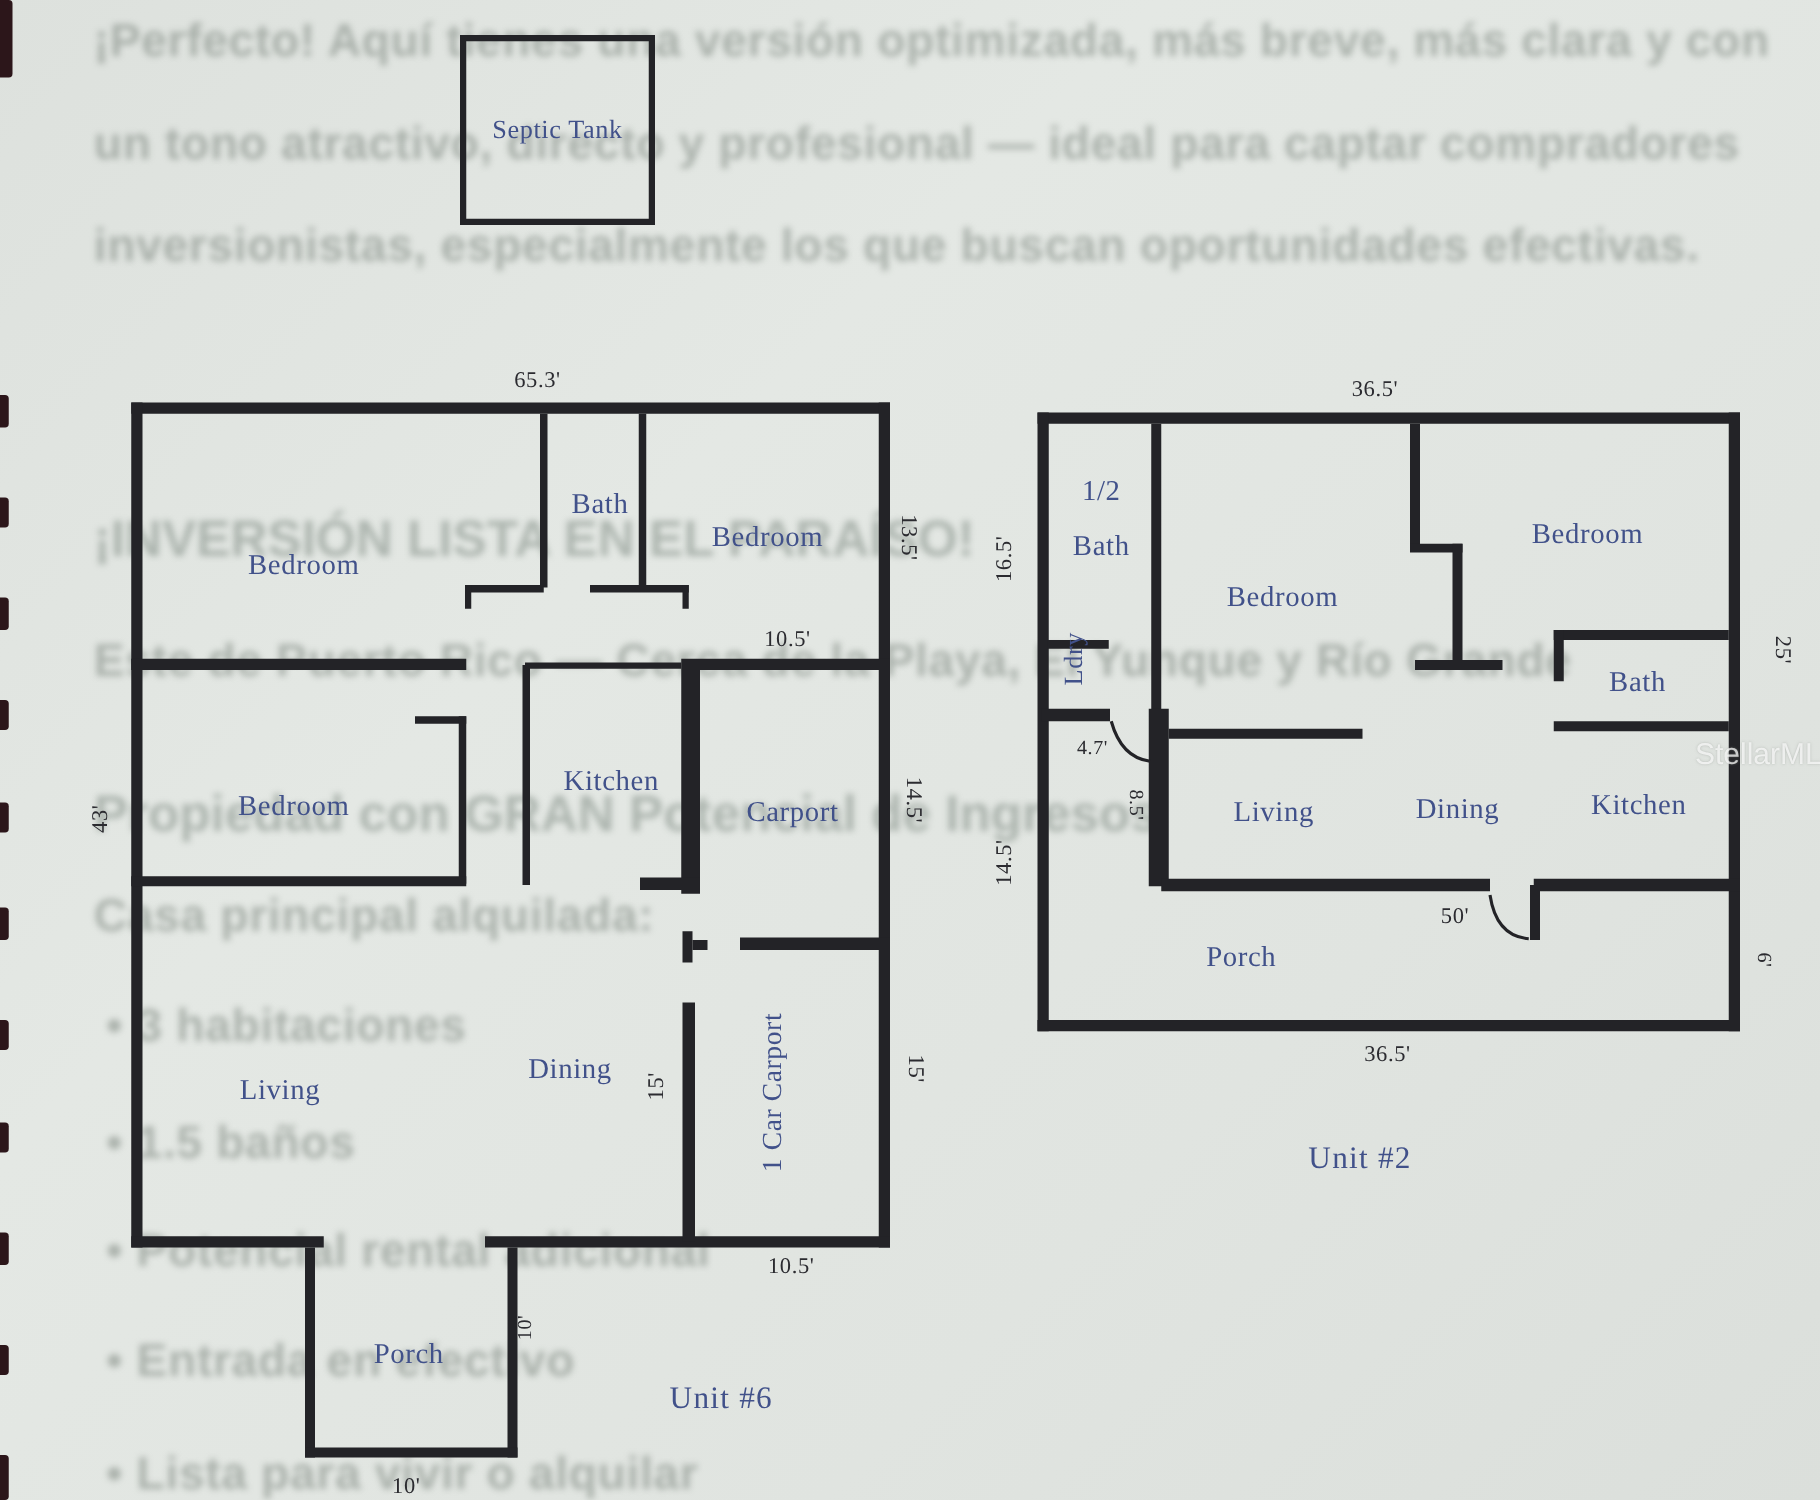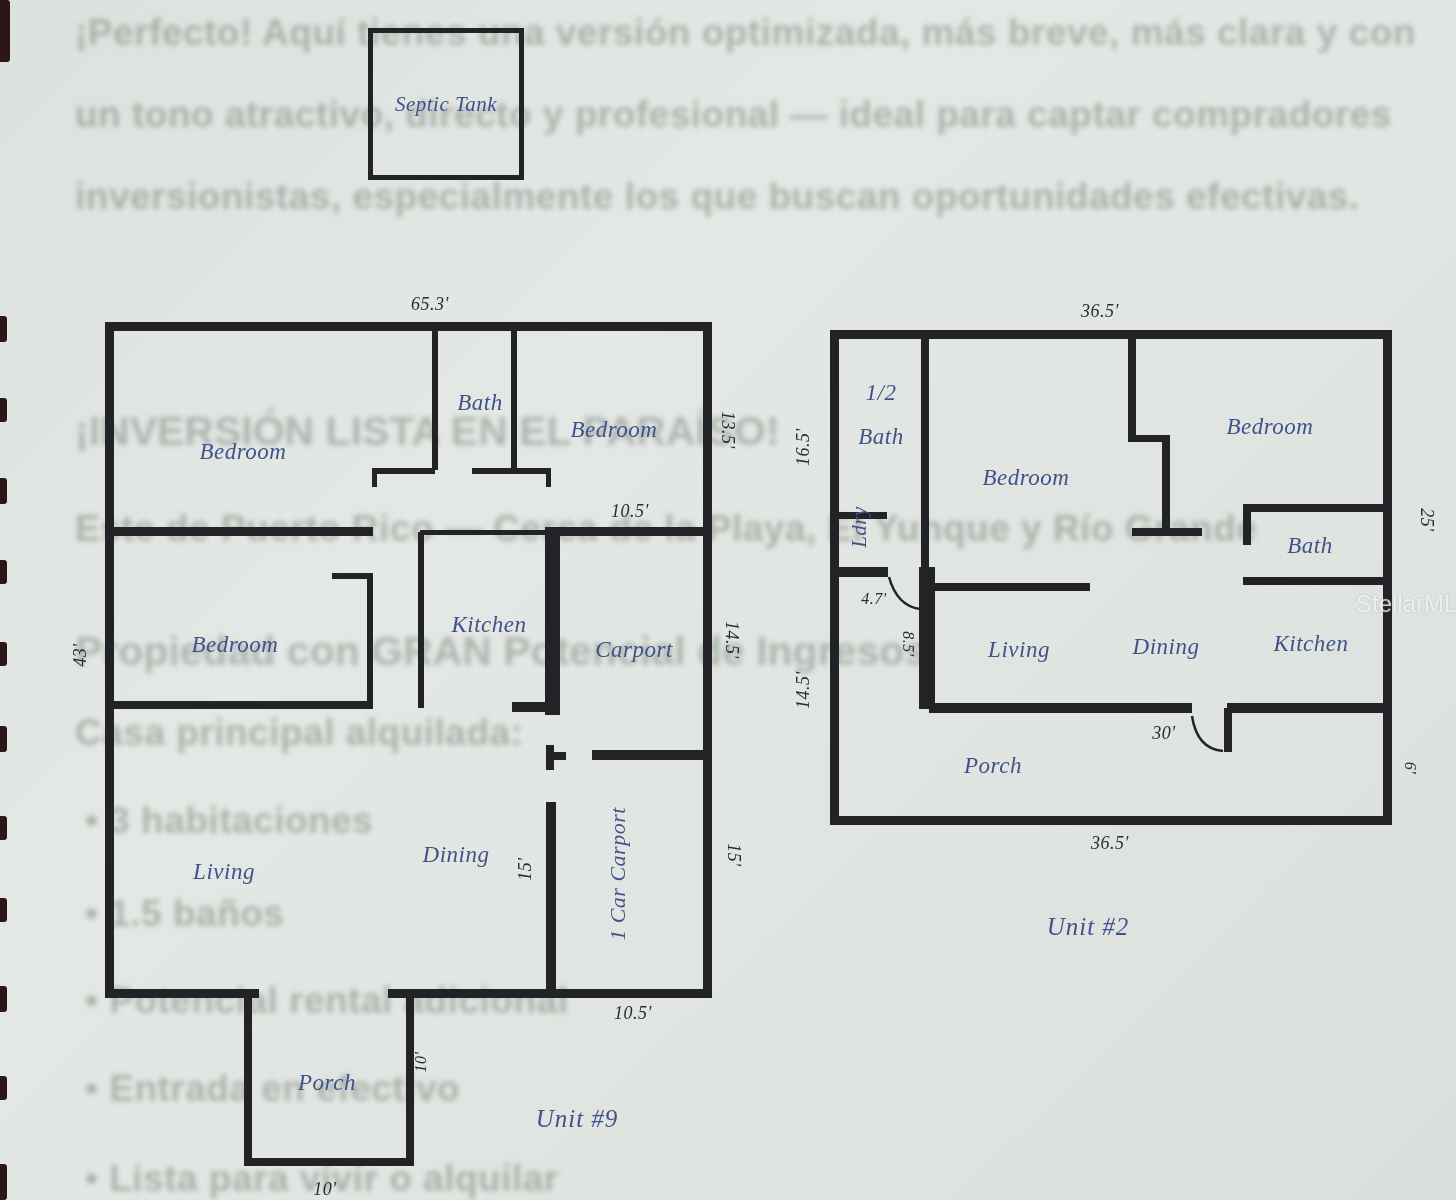--- a/index.html
+++ b/index.html
@@ -6,21 +6,21 @@
   .canvas{position:relative;width:1456px;height:1200px;overflow:hidden;
           background:linear-gradient(135deg,#dde1dd 0%,#e4e8e4 35%,#e0e4e0 70%,#dbdfdb 100%);
           font-family:"Liberation Serif",serif;}
   
   .bg-layer{position:absolute;inset:0;z-index:1;filter:blur(2.5px);pointer-events:none;}
   .bg-line{position:absolute;white-space:nowrap;font-family:"Liberation Sans",sans-serif;
            font-weight:700;color:rgba(118,128,120,0.50);}
   .bg-p{font-size:37px;letter-spacing:.5px;}
   .bg-h{font-size:41px;color:rgba(112,124,115,0.46);}
   
-  .plan{position:absolute;inset:0;z-index:2;font-style:italic;}
+  .plan{position:absolute;inset:0;z-index:2;}
   .w{position:absolute;background:#232327;}
   .rl{position:absolute;transform:translate(-50%,-50%);color:#41518a;font-size:23px;
       letter-spacing:.5px;white-space:nowrap;}
   .dl{position:absolute;transform:translate(-50%,-50%);color:#2b2b30;font-size:18px;
       letter-spacing:.5px;white-space:nowrap;}
   .unit-name{position:absolute;transform:translate(-50%,-50%);color:#41518a;font-size:25px;
       letter-spacing:1px;white-space:nowrap;}
   .rv{transform:translate(-50%,-50%) rotate(-90deg);}
   .rv2{transform:translate(-50%,-50%) rotate(90deg);}
   .septic{position:absolute;left:368px;top:28px;width:146px;height:142px;
@@ -127,21 +127,21 @@
     <span class="rl" style="left:243px;top:452px">Bedroom</span>
     <span class="rl" style="left:480px;top:403px">Bath</span>
     <span class="rl" style="left:614px;top:430px">Bedroom</span>
     <span class="rl" style="left:235px;top:645px">Bedroom</span>
     <span class="rl" style="left:489px;top:625px">Kitchen</span>
     <span class="rl" style="left:634px;top:650px">Carport</span>
     <span class="rl" style="left:224px;top:872px">Living</span>
     <span class="rl" style="left:456px;top:855px">Dining</span>
     <span class="rl rv" style="left:618px;top:874px;font-size:22px">1 Car Carport</span>
     <span class="rl" style="left:327px;top:1083px">Porch</span>
-    <span class="unit-name" style="left:577px;top:1119px">Unit #9</span>
+    <span class="unit-name" style="left:577px;top:1119px">Unit #6</span>
 
     <span class="dl" style="left:430px;top:304px">65.3'</span>
     <span class="dl rv" style="left:80px;top:655px">43'</span>
     <span class="dl rv2" style="left:727px;top:430px">13.5'</span>
     <span class="dl" style="left:630px;top:511px">10.5'</span>
     <span class="dl rv2" style="left:731px;top:640px">14.5'</span>
     <span class="dl rv" style="left:525px;top:869px">15'</span>
     <span class="dl rv2" style="left:733px;top:855px">15'</span>
     <span class="dl" style="left:633px;top:1013px">10.5'</span>
     <span class="dl rv" style="left:421px;top:1062px;font-size:16px">10'</span>
@@ -158,21 +158,21 @@
     <span class="rl" style="left:1311px;top:644px">Kitchen</span>
     <span class="rl" style="left:993px;top:766px">Porch</span>
     <span class="unit-name" style="left:1088px;top:927px">Unit #2</span>
 
     <span class="dl" style="left:1100px;top:311px">36.5'</span>
     <span class="dl rv" style="left:803px;top:447px">16.5'</span>
     <span class="dl rv" style="left:803px;top:690px">14.5'</span>
     <span class="dl" style="left:874px;top:599px;font-size:16px">4.7'</span>
     <span class="dl rv2" style="left:908px;top:644px;font-size:16px">8.5'</span>
     <span class="dl rv2" style="left:1426px;top:520px">25'</span>
-    <span class="dl" style="left:1164px;top:733px">30'</span>
+    <span class="dl" style="left:1164px;top:733px">50'</span>
     <span class="dl rv2" style="left:1410px;top:768px;font-size:16px">6'</span>
     <span class="dl" style="left:1110px;top:843px">36.5'</span>
   </div>
 
   <div class="watermark">StellarMLS</div>
 
   <div>
     <div class="edge" style="top:0;height:62px;width:10px"></div>
     <div class="edge" style="top:316px;height:26px"></div>
     <div class="edge" style="top:398px;height:24px"></div>

